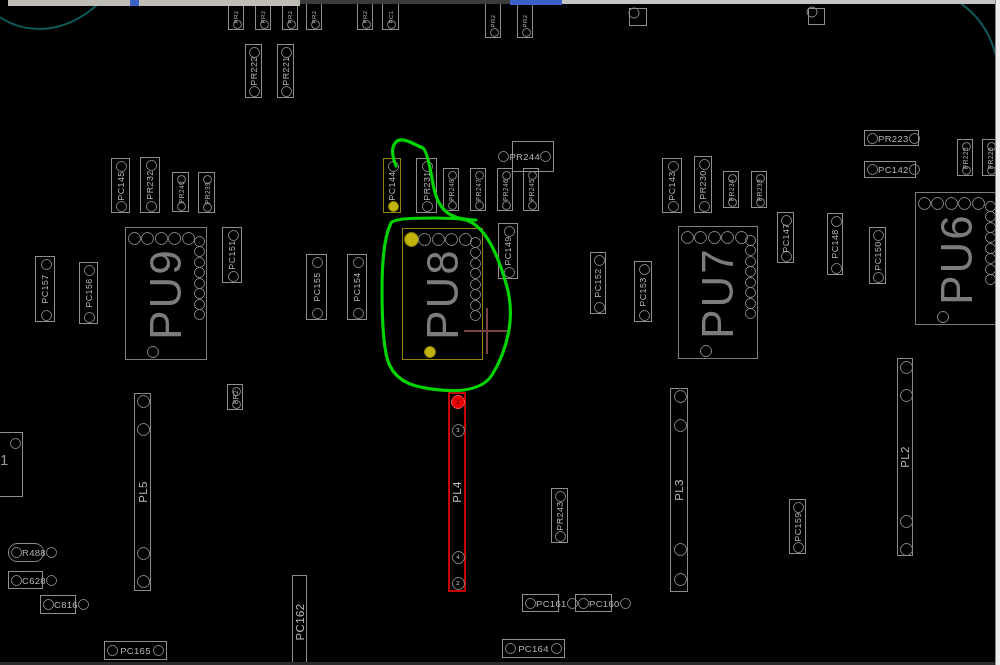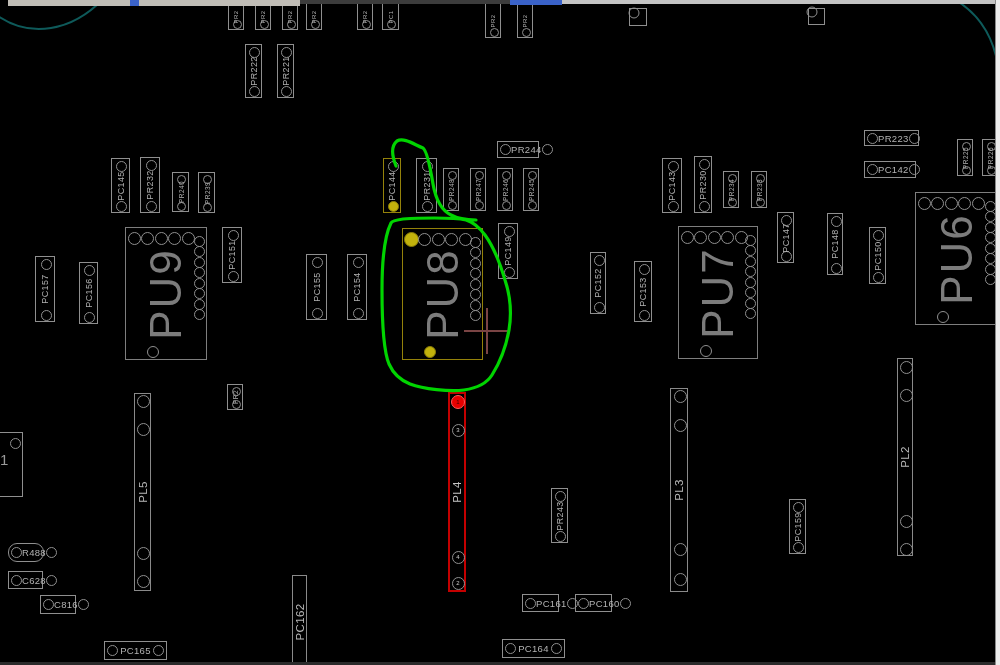--- a/index.html
+++ b/index.html
@@ -349,21 +349,21 @@
       <div class="cmp " style="left: 551px; top: 488px; width: 17px; height: 55px;">
         <div class="pad" style="left: 3px; top: 2px; width: 11px; height: 11px;"></div>
         <div class="pad" style="left: 3px; top: 42px; width: 11px; height: 11px;"></div>
         <span class="vlabel" style="font-size: 9px;">PR243</span>
       </div>
       <div class="cmp " style="left: 789px; top: 499px; width: 17px; height: 55px;">
         <div class="pad" style="left: 3px; top: 2px; width: 11px; height: 11px;"></div>
         <div class="pad" style="left: 3px; top: 42px; width: 11px; height: 11px;"></div>
         <span class="vlabel" style="font-size: 9px;">PC159</span>
       </div>
-      <div class="cmp hcmp" style="left: 497px; top: 141px; width: 42px; height: 17px;">
+      <div class="cmp hcmp" style="left: 512px; top: 141px; width: 42px; height: 31px; justify-content: flex-end;">
         <span class="hpad"></span>
         <span class="hlabel">PR244</span>
         <span class="hpad"></span>
       </div>
       <div class="cmp hcmp" style="left: 864px; top: 130px; width: 55px; height: 16px;">
         <span class="hpad"></span>
         <span class="hlabel">PR223</span>
         <span class="hpad"></span>
       </div>
       <div class="cmp hcmp" style="left: 864px; top: 161px; width: 52px; height: 17px;">

